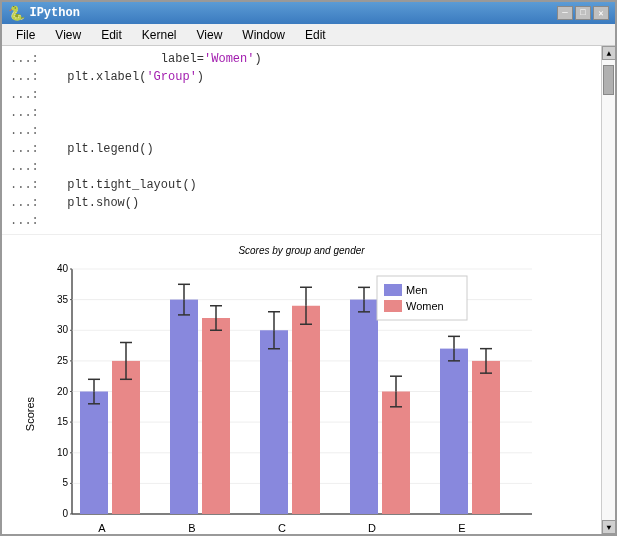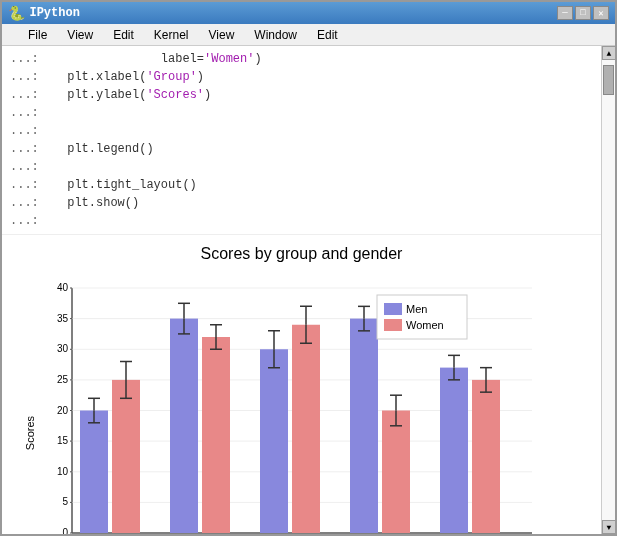--- a/index.html
+++ b/index.html
@@ -36,21 +36,21 @@
       border: 1px solid #888;
       font-size: 9px;
       display: flex; align-items: center; justify-content: center;
       cursor: pointer;
     }
 
     .menu-bar {
       background: #f0f0f0;
       border-bottom: 1px solid #ccc;
       display: flex;
-      padding: 2px 20px;
+      padding: 2px 8px;
       gap: 8px;
       height: 22px;
       align-items: center;
     }
     .menu-item {
       padding: 2px 6px;
       font-size: 12px;
       cursor: pointer;
       font-family: Arial, sans-serif;
     }
@@ -83,22 +83,23 @@
     .code-string { color: #a21caf; }
 
     .chart-container {
       padding: 10px 15px;
       background: white;
     }
 
     .chart-title {
       text-align: center;
       font-family: Arial, sans-serif;
-      font-size: 16px;
-      margin-bottom: 20px;
+      font-size: 10px;
+      margin-bottom: 8px;
+      font-style: italic;
     }
 
     .scrollbar {
       width: 14px;
       background: #e8e8e8;
       border-left: 1px solid #ccc;
       display: flex;
       flex-direction: column;
     }
 
@@ -166,21 +167,20 @@
         <div class="code-line">
           <span class="code-prompt">...:</span>
           <span class="code-text">&nbsp;&nbsp;&nbsp;&nbsp;&nbsp;&nbsp;&nbsp;&nbsp;&nbsp;&nbsp;&nbsp;&nbsp;&nbsp;&nbsp;label=<span class="code-string">'Women'</span>)</span>
         </div>
         <div class="code-line">
           <span class="code-prompt">...:</span>
           <span class="code-text">&nbsp;plt.xlabel(<span class="code-string">'Group'</span>)</span>
         </div>
         <div class="code-line">
           <span class="code-prompt">...:</span>
-          <span class="code-text">&nbsp;plt.ylabel(<span class="code-string">'Scores'</span>)</span>
         </div>
         <div class="code-line">
           <span class="code-prompt">...:</span>
         </div>
         <div class="code-line">
           <span class="code-prompt">...:</span>
         </div>
         <div class="code-line">
           <span class="code-prompt">...:</span>
           <span class="code-text">&nbsp;plt.legend()</span>

